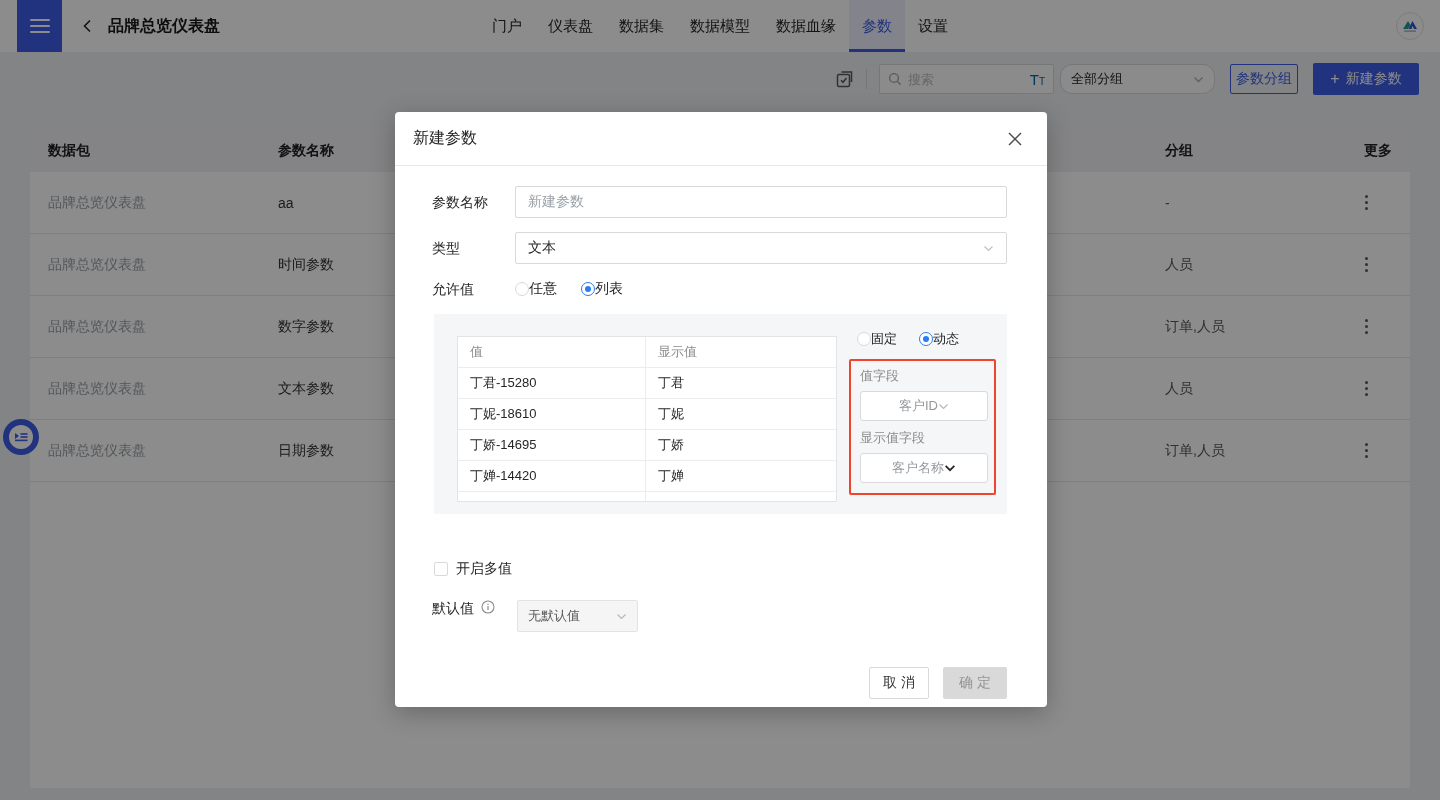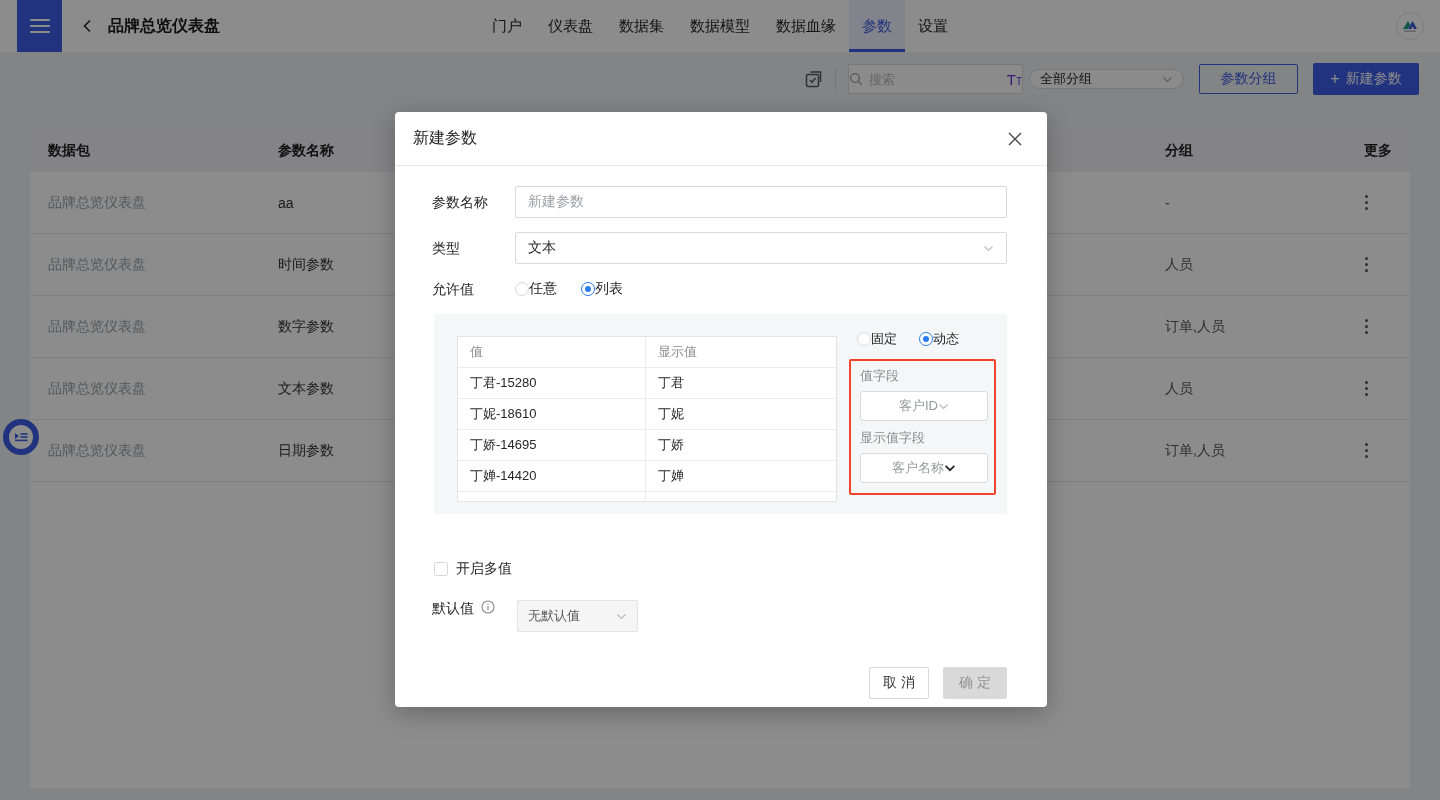--- a/index.html
+++ b/index.html
@@ -14,27 +14,27 @@
   .page-title { position:absolute; left:108px; top:0; height:52px; line-height:52px; font-size:16px; font-weight:bold; color:#1a1a1a; }
   .topnav { position:absolute; left:50%; top:0; transform:translateX(-50%); height:52px; display:flex; align-items:stretch; }
   .topnav .nav-item { padding:0 13px; display:flex; align-items:center; font-size:15px; color:#262626; cursor:pointer; position:relative; }
   .topnav .nav-item.active { color:#3d5ce5; background:rgba(61,92,229,0.09); border-bottom:3px solid #3d5ce5; padding-top:3px; }
   .logo { position:absolute; right:16px; top:12px; width:28px; height:28px; border-radius:50%; background:#fff; border:1px solid #e2e2e2; display:flex; align-items:center; justify-content:center; }
 
   
   .toolbar { position:absolute; left:0; top:52px; width:1440px; height:54px; display:flex; align-items:center; justify-content:flex-end; padding-right:21px; }
   .bulk-icon { width:22px; height:22px; margin-right:10px; cursor:pointer; }
   .toolbar-divider { width:1px; height:20px; background:#d4d6da; margin-right:12px; }
-  .search-box { width:175px; height:30px; background:#fdfdfd; border:1px solid #d9d9d9; border-radius:2px; display:flex; align-items:center; padding:0 0; margin-right:6px; }
+  .search-box { width:175px; height:30px; background:#fdfdfd; border:1px solid #d9d9d9; border-radius:2px; display:flex; align-items:center; padding:0 8px; margin-right:6px; }
   .search-box input { border:0; outline:0; background:transparent; flex:1; font-size:13px; color:#333; width:90px; font-family:inherit; }
   .search-box input::placeholder { color:#b8b8b8; }
-  .match-case { font-size:15px; color:#6d28d9; cursor:pointer; line-height:1; white-space:nowrap; }
+  .match-case { font-size:15px; color:#0369a1; cursor:pointer; line-height:1; white-space:nowrap; }
   .match-case .small-t { font-size:10px; }
-  .group-select { width:155px; height:20px; background:#fdfdfd; border:1px solid #d9d9d9; border-radius:12px; display:flex; align-items:center; justify-content:space-between; padding:0 10px; font-size:13px; color:#262626; margin-right:15px; cursor:pointer; }
-  .btn-ghost { width:99px; height:30px; border:1px solid #3d5ce5; color:#3d5ce5; background:transparent; border-radius:2px; font-size:14px; margin-right:15px; cursor:pointer; font-family:inherit; }
+  .group-select { width:155px; height:30px; background:#fdfdfd; border:1px solid #d9d9d9; border-radius:12px; display:flex; align-items:center; justify-content:space-between; padding:0 10px; font-size:13px; color:#262626; margin-right:15px; cursor:pointer; }
+  .btn-ghost { width:68px; height:30px; border:1px solid #3d5ce5; color:#3d5ce5; background:transparent; border-radius:2px; font-size:14px; margin-right:15px; cursor:pointer; font-family:inherit; }
   .btn-primary-lg { width:106px; height:32px; background:#3d5ce5; color:#fff; border:0; border-radius:2px; font-size:14px; cursor:pointer; display:flex; align-items:center; justify-content:center; gap:6px; font-family:inherit; }
 
   
   .card { position:absolute; left:30px; top:130px; width:1380px; height:658px; background:#fff; border-radius:2px; }
   .grid-row { display:grid; grid-template-columns:230px 1fr 165px 120px; align-items:center; }
   .t-head { height:42px; background:#f0f1f4; font-size:14px; font-weight:bold; color:#1f1f1f; }
   .t-head > div, .t-row > div { padding-left:18px; }
   .t-head .col-group, .t-row .col-group { padding-left:40px; }
   .t-head .col-more { text-align:right; padding-right:18px; }
   .t-row { height:62px; border-bottom:1px solid #e6e8eb; font-size:14px; }

